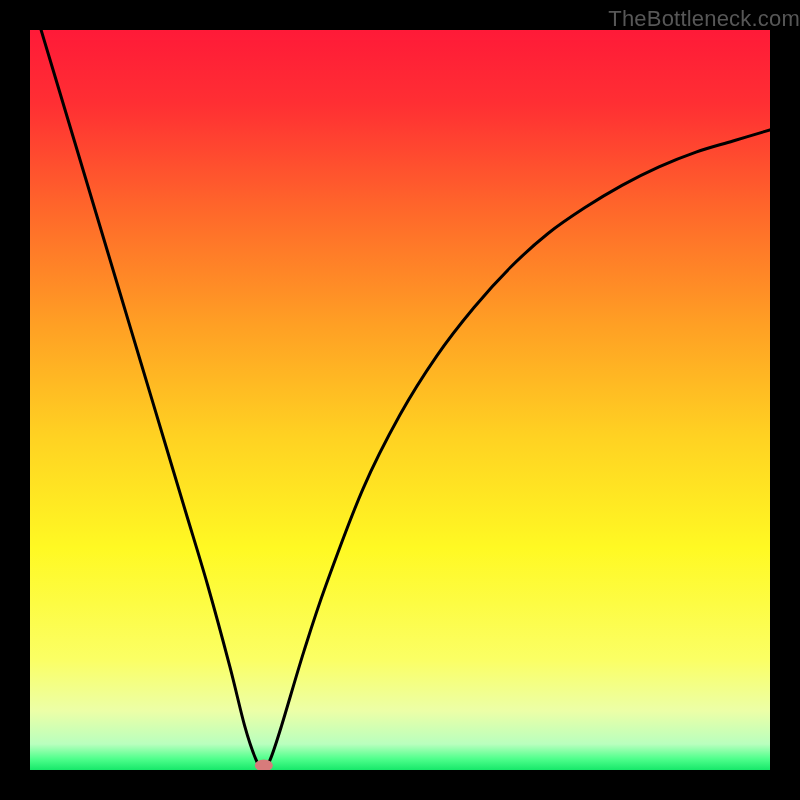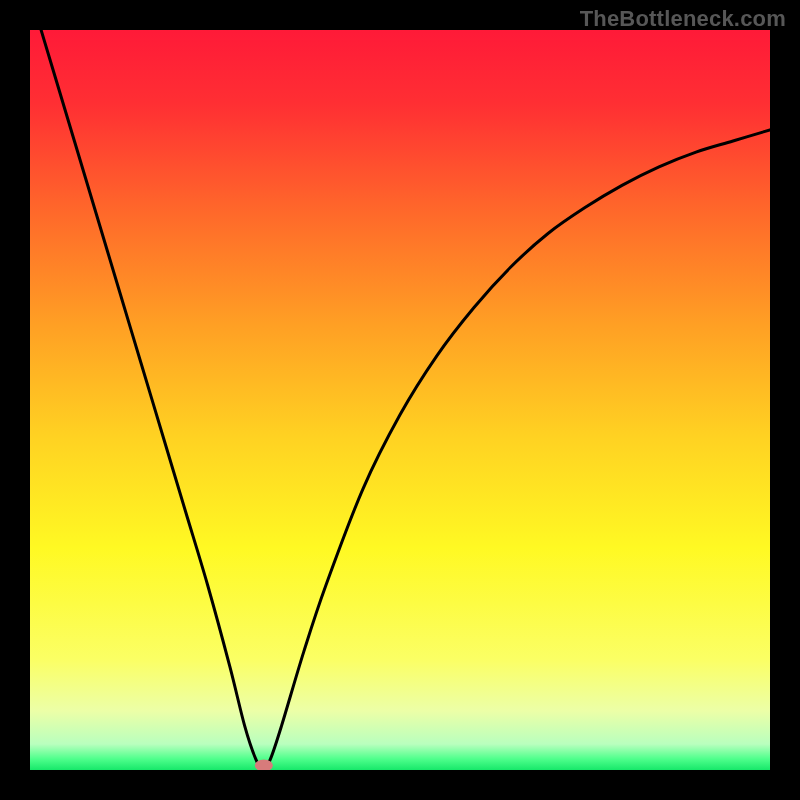--- a/index.html
+++ b/index.html
@@ -26,24 +26,24 @@
     overflow: hidden;
   }
   .plot-area svg {
     display: block;
     width: 740px;
     height: 740px;
   }
   .watermark {
     position: absolute;
     top: 6px;
-    right: 14px;
+    right: 0;
     color: #575757;
     font-size: 22px;
-    font-weight: 700;
+    font-weight: 400;
     letter-spacing: 0.2px;
     user-select: none;
   }
 </style>
 </head>
 <body>
 
 <div class="outer">
   <div class="plot-area">
     <svg id="chart-svg" viewBox="0 0 740 740" preserveAspectRatio="none">

